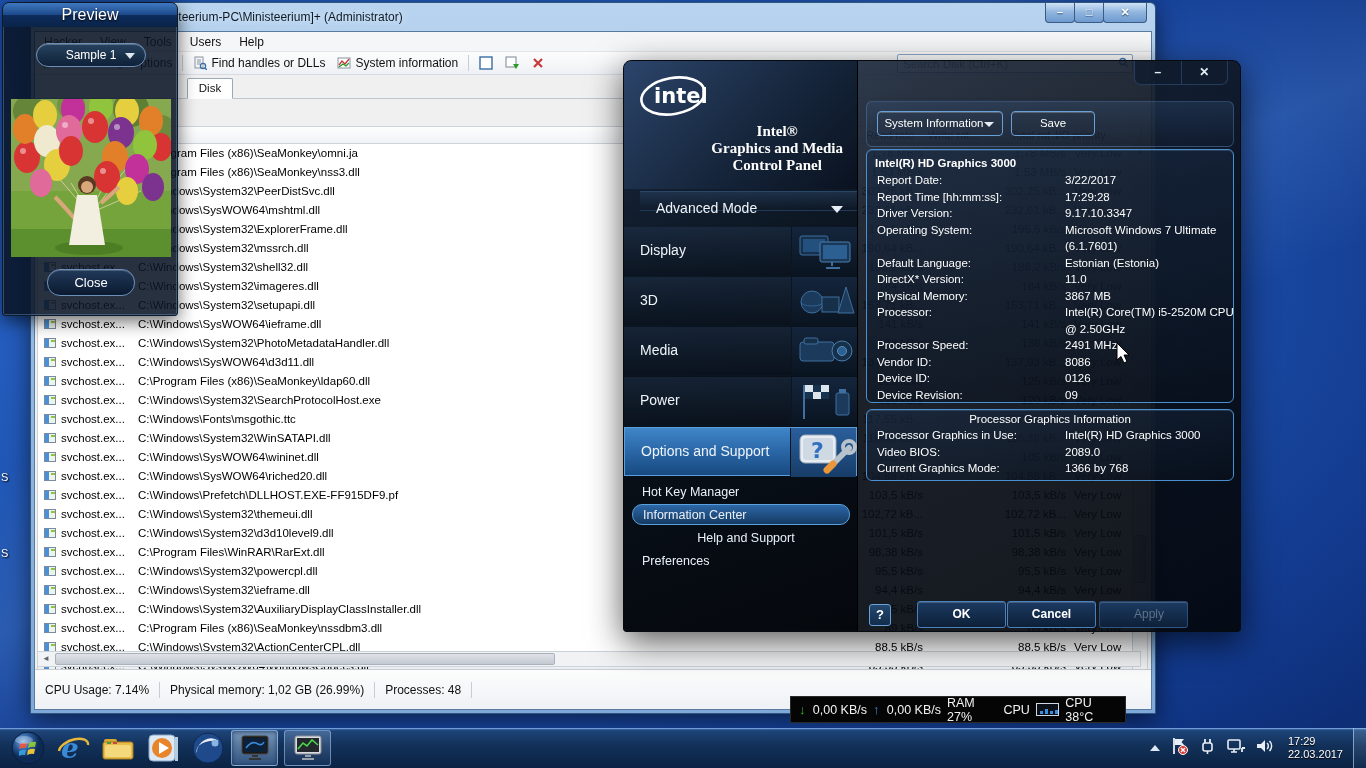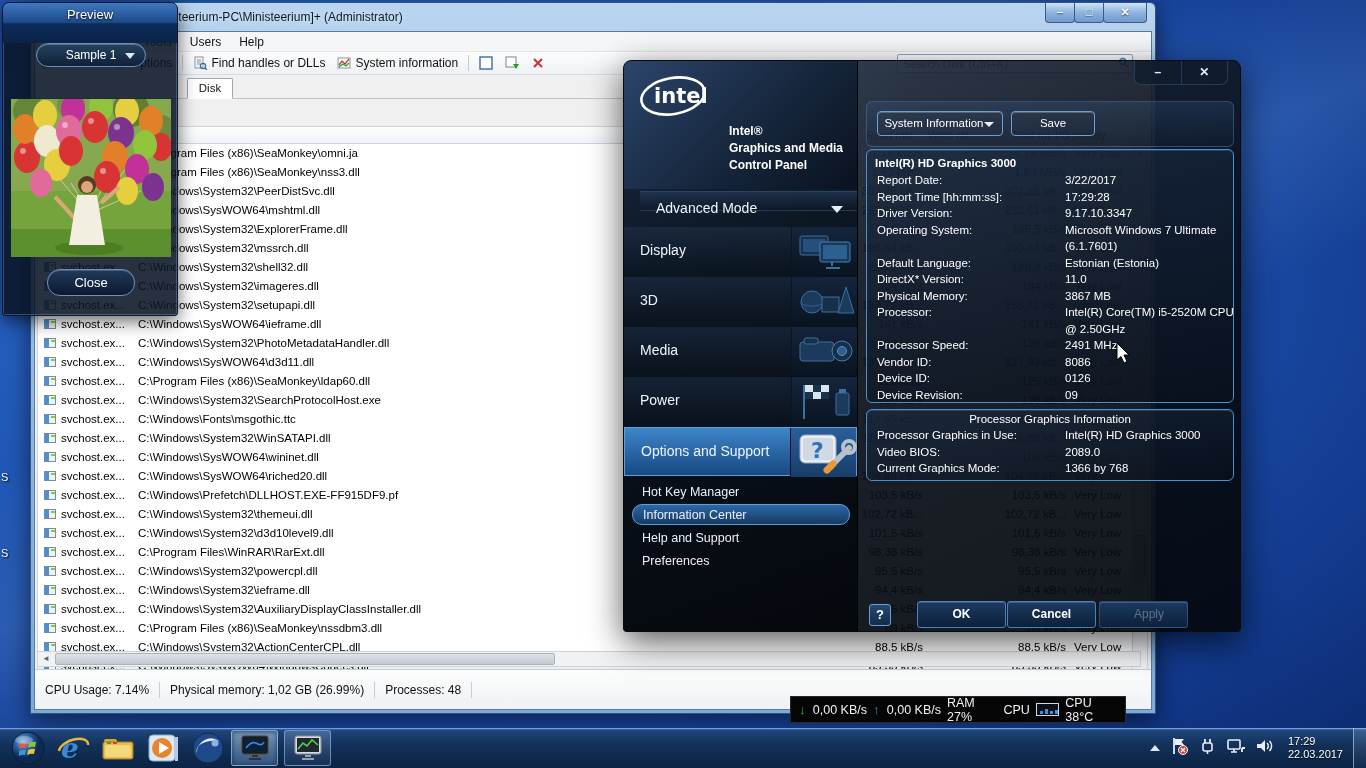--- a/index.html
+++ b/index.html
@@ -76,21 +76,21 @@
   
   #ph-status { position:absolute; left:0; bottom:0; right:0; height:40px; background:linear-gradient(180deg,#fdfdfd,#eef1f5);
                border-top:1px solid #c8cdd4; display:flex; align-items:center; font-size:12px; color:#111; }
   #ph-status .seg { padding:0 10px; }
   #ph-status .dv { width:1px; height:16px; background:#c8cdd4; }
 
   
   #pv { position:absolute; left:2px; top:2px; width:176px; height:314px; z-index:30;
         background:rgba(10,20,38,.88); border:1px solid #0c1a2c; border-radius:7px 7px 3px 3px;
         box-shadow:0 5px 18px rgba(0,0,0,.6), inset 0 0 0 1px rgba(120,170,220,.35); }
-  #pv-title { height:40px; border-radius:6px 6px 0 0; text-align:center; color:#fff; font-size:13px; line-height:23px;
+  #pv-title { height:24px; border-radius:6px 6px 0 0; text-align:center; color:#fff; font-size:16px; line-height:23px;
               background:linear-gradient(180deg,#3f78c0 0%,#1d4b8c 48%,#0d2c5c 52%,#0a2348 100%); text-shadow:0 1px 2px #000; }
   #pv-sample { position:absolute; left:33px; top:40px; width:110px; height:24px; border-radius:12px;
                border:1px solid #6d8fb8; background:linear-gradient(180deg,#27425f,#0e2138);
                color:#fff; font-size:12px; line-height:22px; text-align:center; box-shadow:inset 0 1px 0 rgba(255,255,255,.25); }
   #pv-sample .car { position:absolute; right:10px; top:9px; width:0; height:0;
                     border-left:5px solid transparent; border-right:5px solid transparent; border-top:6px solid #dfe8f2; }
   #pv-img { position:absolute; left:8px; top:96px; width:160px; height:158px; overflow:hidden; }
   #pv-close { position:absolute; left:44px; top:266px; width:88px; height:27px; border-radius:13px;
               border:1px solid #6d8fb8; background:linear-gradient(180deg,#22395a,#0a1a30);
               color:#fff; font-size:13px; line-height:25px; text-align:center; box-shadow:inset 0 1px 0 rgba(255,255,255,.2); }
@@ -104,21 +104,21 @@
   #ig-caps { position:absolute; right:12px; top:0; width:94px; height:24px; display:flex;
              background:rgba(16,28,46,.85); border:1px solid #243c5e; border-top:none; border-radius:0 0 7px 7px; overflow:hidden; }
   #ig-caps .icap { flex:1; color:#e8eef6; font-size:12px; font-weight:bold; text-align:center; line-height:22px; }
   #ig-caps .icap:first-child { border-right:1px solid #243c5e; }
   
   #ig-side { position:absolute; left:0; top:0; width:234px; height:100%;
              background:linear-gradient(160deg,#1b2c44 0%, #0b141f 40%, #05080d 100%);
              border-right:1px solid #000; border-radius:8px 0 0 3px; }
   #ig-brand { position:absolute; left:0; top:0; right:0; height:128px;
               background:linear-gradient(135deg,#2c456b 0%, #16263c 55%, #0a1220 100%); border-radius:8px 0 0 0; }
-  #ig-brand .btxt { position:absolute; right:14px; top:62px; text-align:left; font-size:12px; font-weight:bold; line-height:17px; }
+  #ig-brand .btxt { position:absolute; right:14px; top:62px; text-align:center; font-size:15px; font-weight:bold; line-height:17px;font-family:Liberation Serif, serif; }
   #ig-adv { position:absolute; left:0; top:130px; right:0; height:20px; border-top:1px solid #2a4666; border-bottom:1px solid #223a58;
             font-size:14px; color:#f0f5fb; line-height:33px; padding-left:16px; background:linear-gradient(180deg,rgba(46,74,110,.45),rgba(12,22,36,.3));margin-left:16px; }
   #ig-adv .car { position:absolute; right:14px; top:14px; width:0; height:0;
                  border-left:6px solid transparent; border-right:6px solid transparent; border-top:7px solid #e8eef6; }
   .ig-item { position:absolute; left:0; right:0; height:49px; border-bottom:1px solid #0a1522;
              background:linear-gradient(180deg, rgba(40,62,92,.38), rgba(10,18,30,.55)); font-size:14px; color:#eef4fa; }
   .ig-item .lbl { position:absolute; left:16px; top:15px; }
   .ig-item .tile { position:absolute; right:0; top:0; width:66px; height:49px; background:linear-gradient(180deg,#14253c,#0a1420);
                    border-left:1px solid #0a1522; }
   .ig-item.sel { background:linear-gradient(180deg,#3f86c9 0%, #2a66a6 50%, #174a80 100%); border:1px solid #5aa0dc; }
@@ -675,21 +675,21 @@
           <text x="20" y="30" font-size="22" font-weight="bold" fill="#2f71c0" font-family="DejaVu Sans, sans-serif">?</text>
           <path d="M38 40 L58 20" stroke="#b8c2cc" stroke-width="6" stroke-linecap="round"></path>
           <circle cx="58" cy="19" r="6" fill="none" stroke="#b8c2cc" stroke-width="4"></circle>
           <path d="M36 42l6-6" stroke="#e8973a" stroke-width="7" stroke-linecap="round"></path>
         </svg>
       </span>
     </div>
 
     <div class="ig-sub" style="top:421px;">Hot Key Manager</div>
     <div class="ig-sub sel" style="top:443px;border-radius:10px;">Information Center</div>
-    <div class="ig-sub" style="top:467px;">Help and Support</div>
+    <div class="ig-sub" style="top:467px;text-align:center;">Help and Support</div>
     <div class="ig-sub" style="top:490px;">Preferences</div>
   </div>
 
   <div id="ig-top">
     <div class="ig-btn" id="ig-sysinfo">
       <span>System Information</span>
       <span class="car"></span>
     </div>
     <div class="ig-btn" id="ig-save">Save</div>
   </div>

